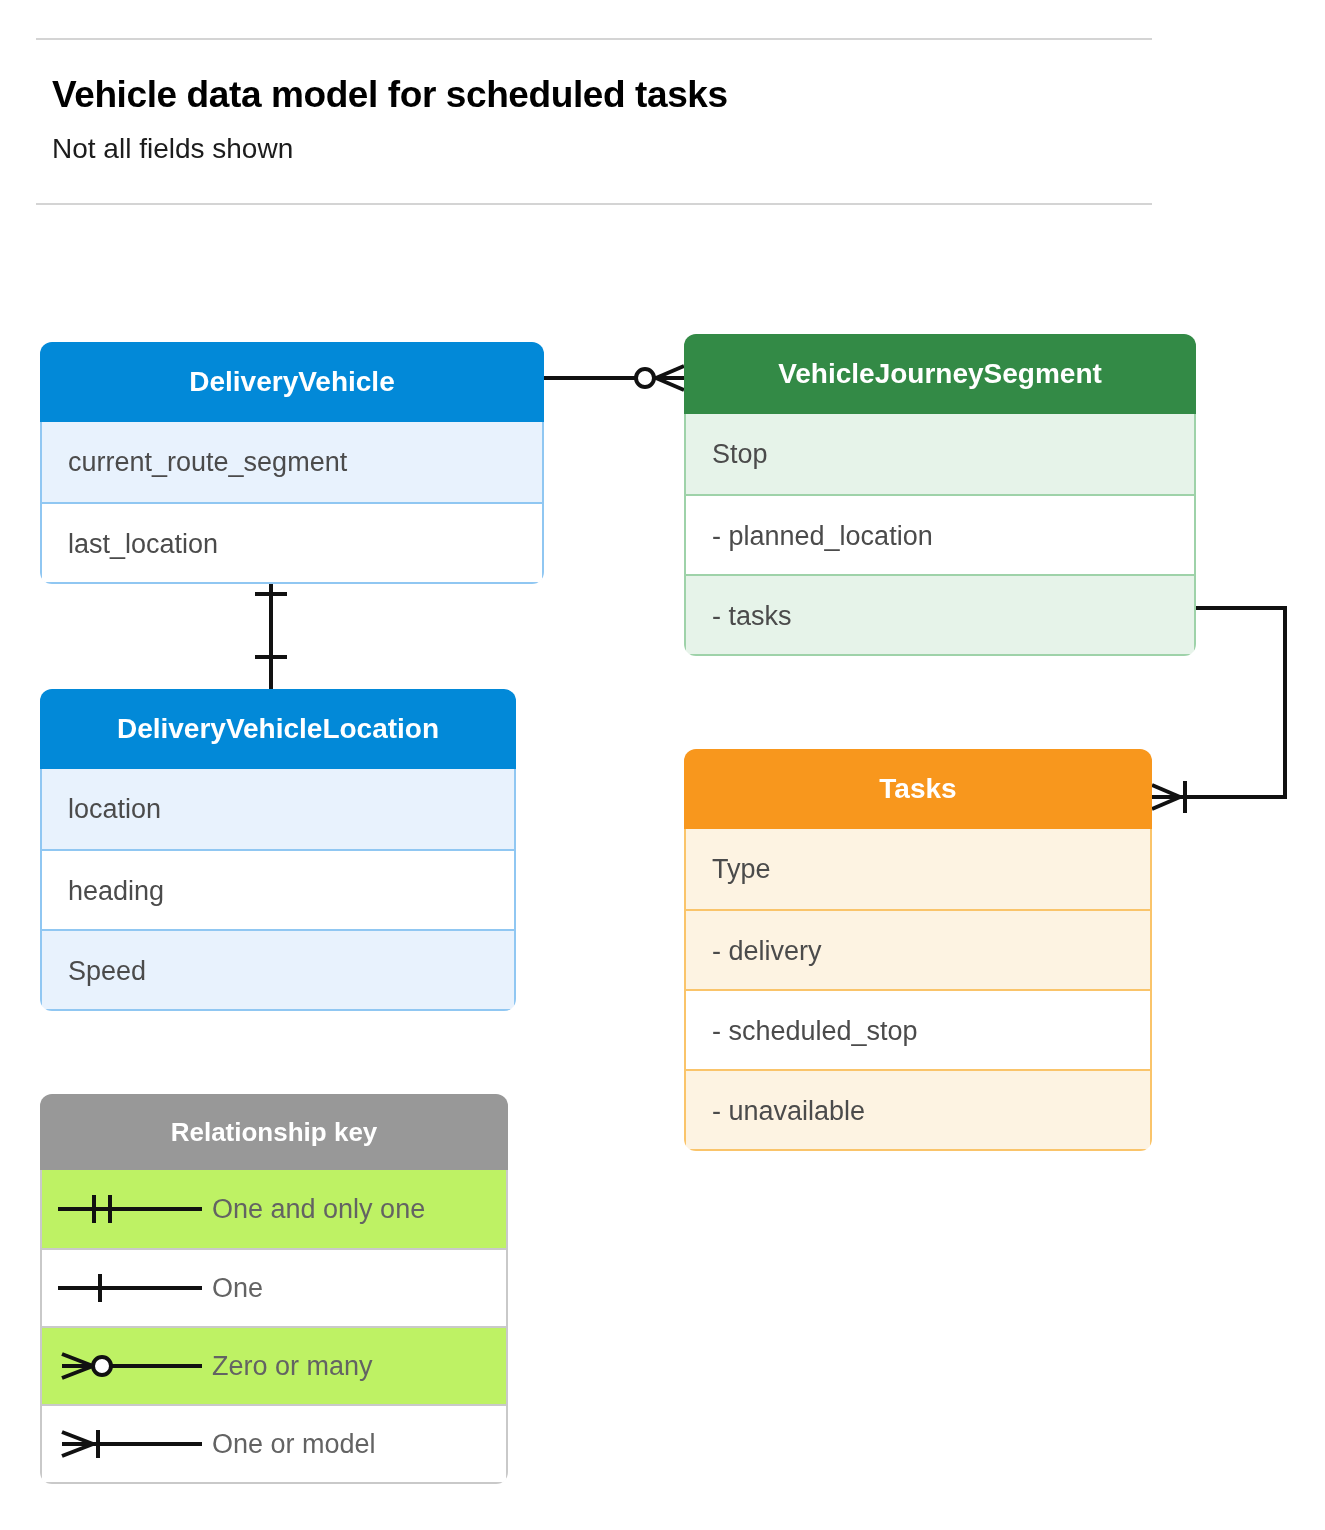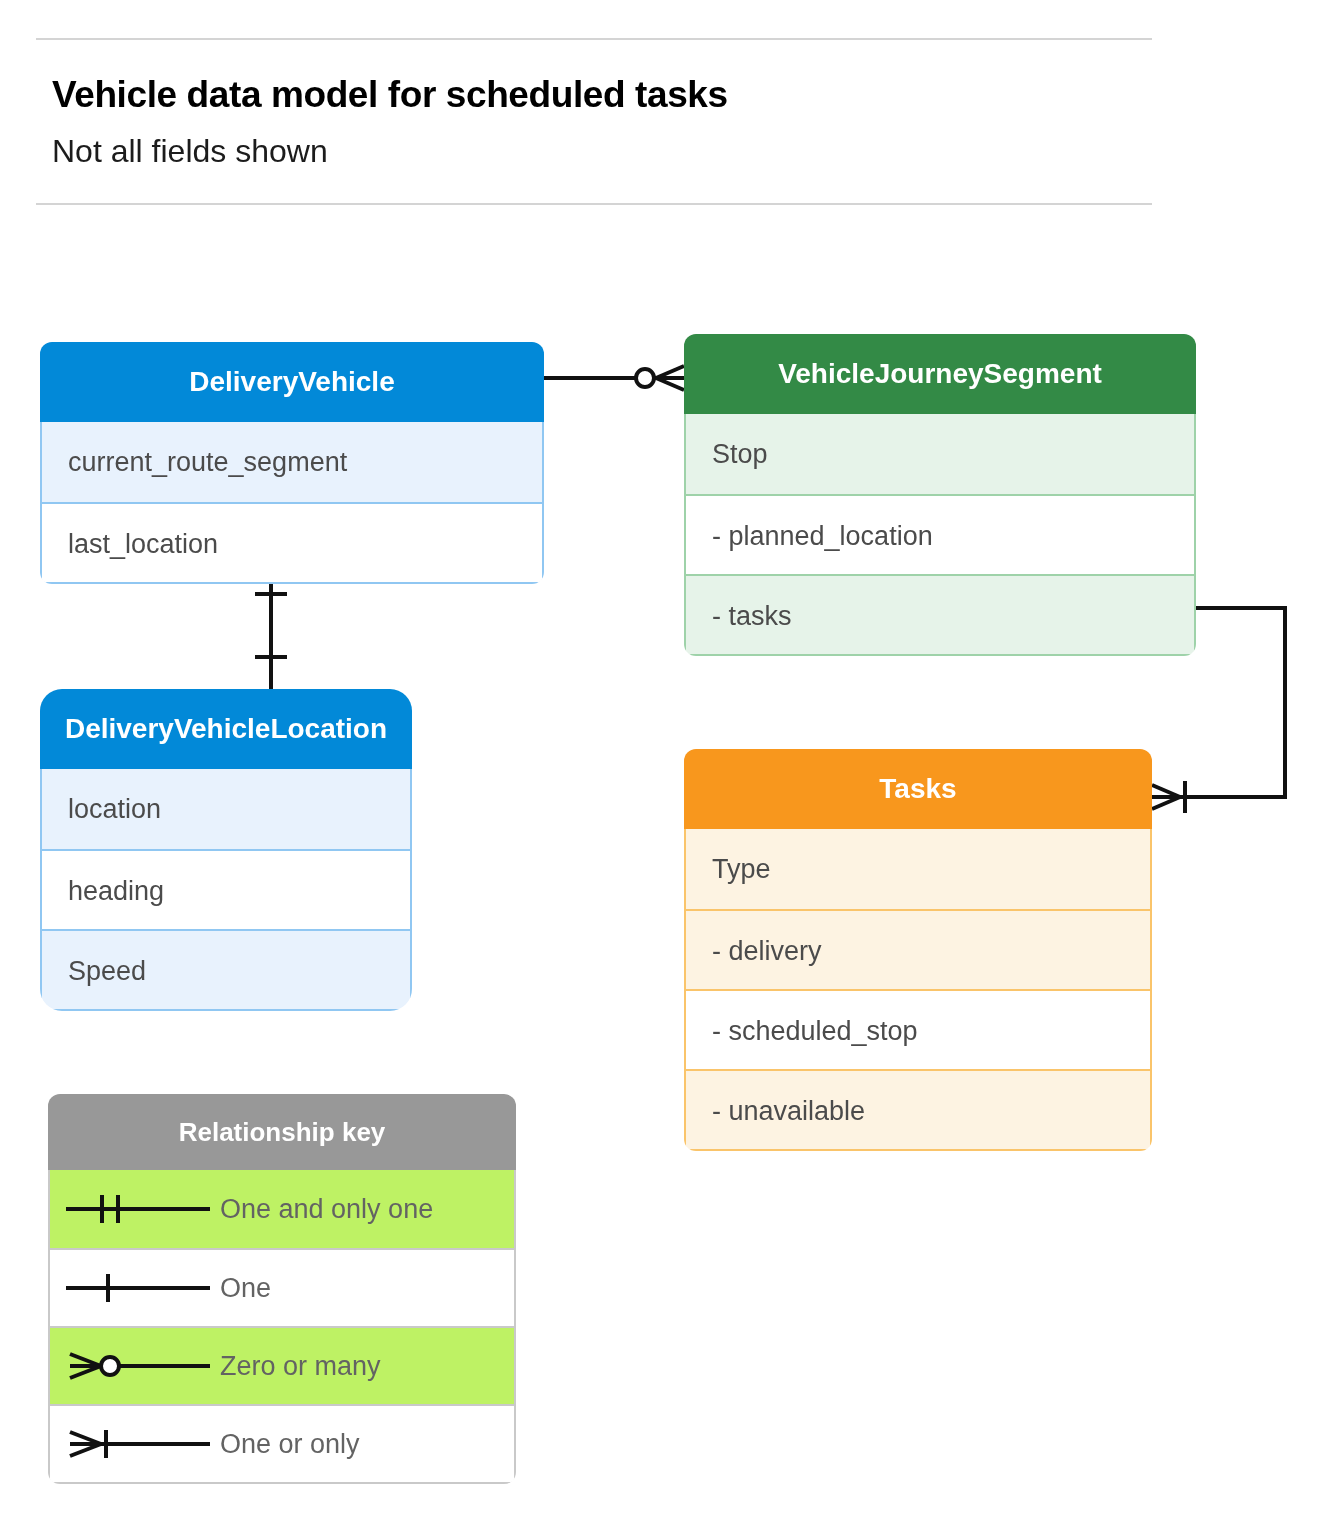--- a/index.html
+++ b/index.html
@@ -34,21 +34,21 @@
     font-weight: bold;
     color: #000000;
     letter-spacing: -0.4px;
     white-space: nowrap;
     text-align: right;
   }
   #page-subtitle {
     position: absolute;
     left: 52px;
     top: 133px;
-    font-size: 32px;
+    font-size: 28px;
     color: #1c1c1c;
     white-space: nowrap;
   }
 
   
   .entity {
     position: absolute;
     border-radius: 12px;
     box-sizing: border-box;
     overflow: hidden;
@@ -101,24 +101,24 @@
   .theme-orange .entity-row + .entity-row { border-top-color: #fac46a; }
   .theme-orange .entity-row.alt { background: #fdf3e2; }
   .theme-orange .entity-row.plain { background: #ffffff; }
 
   
   .theme-gray .entity-header { background: #989898; }
   .theme-gray .entity-rows  { border-color: #c9c9c9; }
 
   
   #entity-delivery-vehicle { left: 40px; top: 342px; width: 504px; }
-  #entity-delivery-vehicle-location { left: 40px; top: 689px; width: 372px; border-radius: 22px; }
+  #entity-delivery-vehicle-location { left: 40px; top: 689px; width: 476px; }
   #entity-vehicle-journey-segment { left: 684px; top: 334px; width: 512px; }
   #entity-tasks { left: 684px; top: 749px; width: 468px; }
-  #legend-box { left: 48px; top: 1094px; width: 468px; }
+  #legend-box { left: 40px; top: 1094px; width: 468px; }
 
   #legend-box .entity-header { font-size: 26px; height: 76px; line-height: 76px; }
   .legend-row {
     height: 78px;
     box-sizing: border-box;
     display: flex;
     align-items: center;
     white-space: nowrap;
   }
   .legend-row + .legend-row { border-top-style: solid; border-top-width: 2px; border-top-color: #c9c9c9; }
@@ -261,17 +261,17 @@
         <svg width="150" height="40" viewBox="0 0 150 40">
           <g stroke="#111111" stroke-width="4" fill="none">
             <line x1="40" y1="20" x2="150" y2="20"></line>
             <line x1="46" y1="6" x2="46" y2="34"></line>
             <line x1="41" y1="20" x2="10" y2="8"></line>
             <line x1="41" y1="20" x2="10" y2="32"></line>
             <line x1="41" y1="20" x2="10" y2="20"></line>
           </g>
         </svg>
       </div>
-      <div class="legend-label">One or only</div>
+      <div class="legend-label">One or model</div>
     </div>
 
   </div>
 </div>
 
 </body></html>

